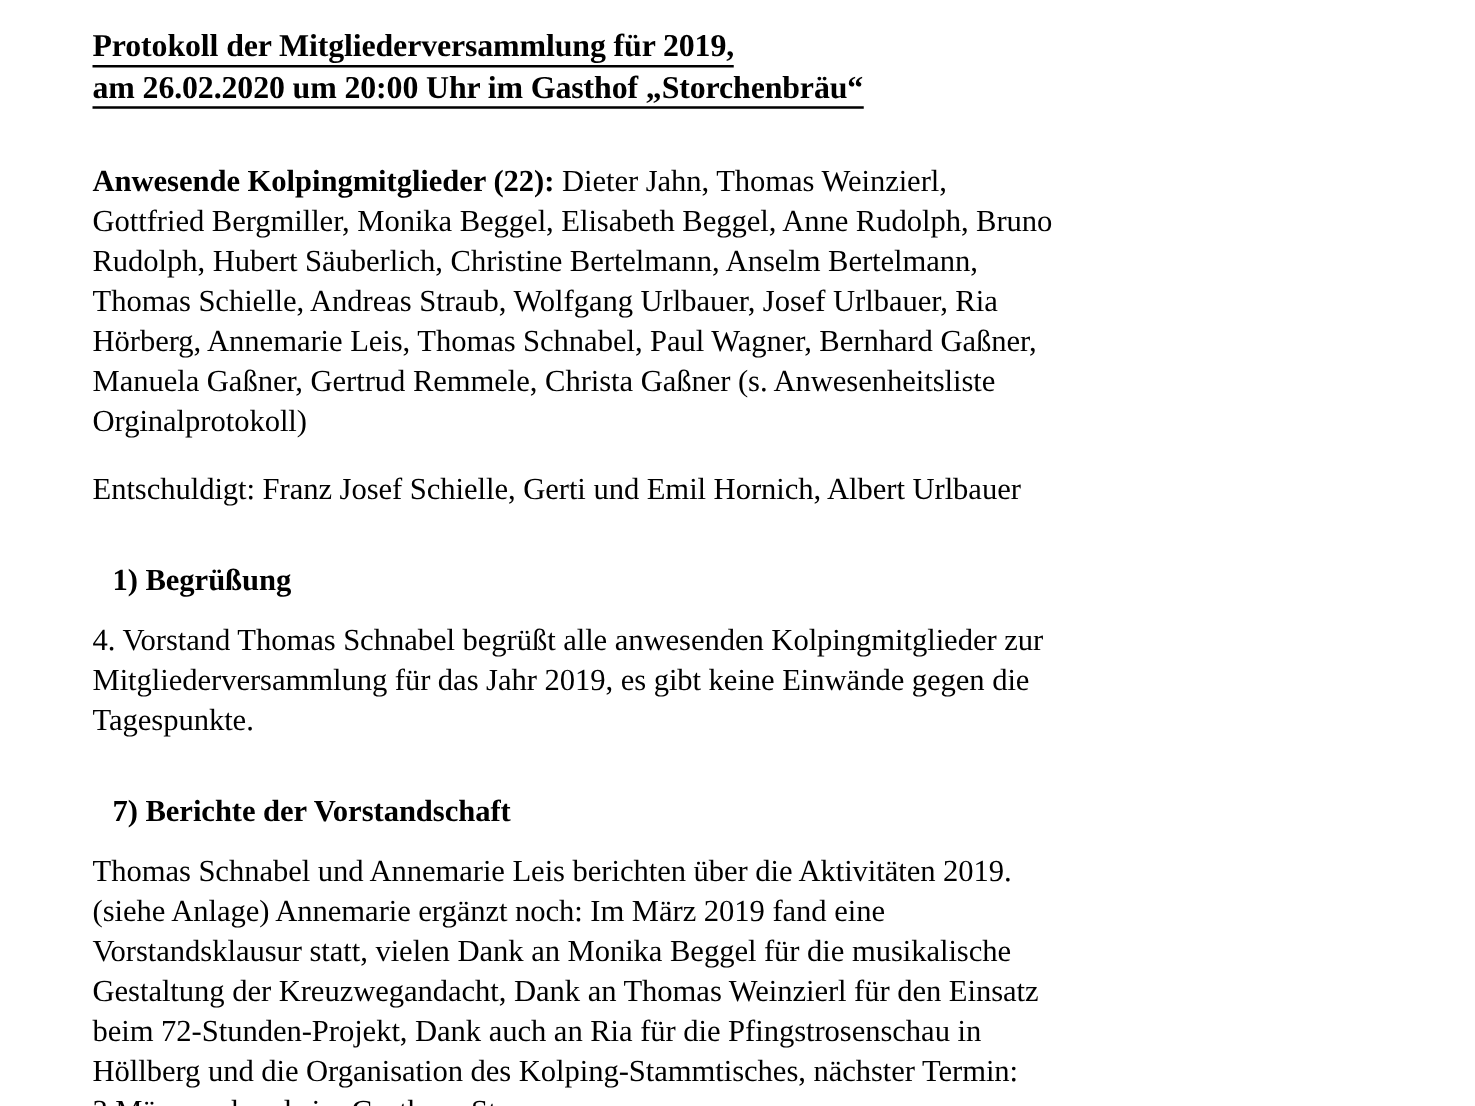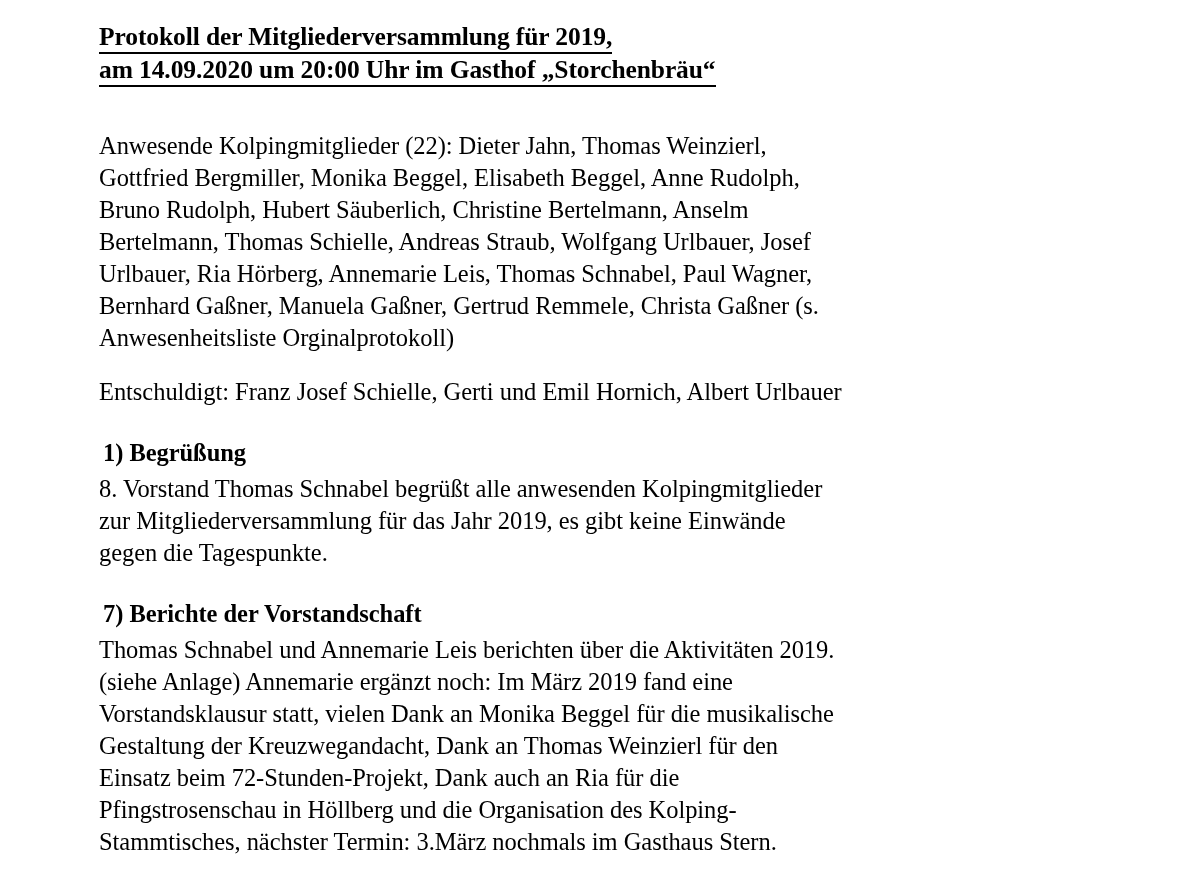--- a/index.html
+++ b/index.html
@@ -15,21 +15,21 @@
     font-family: "Liberation Serif", "DejaVu Serif", serif;
     color: #000000;
     -webkit-font-smoothing: antialiased;
   }
 
   .page {
     position: relative;
     width: 968px;
     height: 885px;
     box-sizing: border-box;
-    padding: 20px 122px 0 99px;
+    padding: 20px 122px 0 74px;
   }
 
   
   .doc-title {
     margin: 0;
     padding: 0;
     font-size: 25.5px;
     font-weight: bold;
     line-height: 33px;
     letter-spacing: -0.1px;
@@ -49,25 +49,25 @@
   .block {
     margin: 0;
     padding: 0;
     font-size: 24.5px;
     line-height: 32px;
     text-align: left;
     letter-spacing: -0.05px;
   }
   .block b,
   .block .bold {
-    font-weight: normal;
+    font-weight: bold;
   }
 
   .heading {
-    margin: 4px;
+    margin: 16px;
     padding: 0;
     font-size: 24.5px;
     line-height: 32px;
     font-weight: bold;
     letter-spacing: -0.05px;
   }
 
   .spacer-title-gap { height: 44px; }
   .gap-sm { height: 22px; }
   .gap-md { height: 25px; }
@@ -77,34 +77,34 @@
   .s1-block       { max-width: 890px; }
   .s2-block       { max-width: 890px; }
 </style>
 </head>
 <body>
 
 <div class="page">
 
   <h1 class="doc-title">
     <span class="tline"><span>Protokoll der Mitgliederversammlung für 2019,</span></span>
-    <span class="tline"><span>am 14.09.2020 um 20:00 Uhr im Gasthof „Storchenbräu“</span></span>
+    <span class="tline"><span>am 26.02.2020 um 20:00 Uhr im Gasthof „Storchenbräu“</span></span>
   </h1>
 
   <div class="spacer-title-gap"></div>
 
   <p class="block attendee-block"><span class="bold">Anwesende Kolpingmitglieder (22):</span><span> Dieter Jahn, Thomas Weinzierl, Gottfried Bergmiller, Monika Beggel, Elisabeth Beggel, Anne Rudolph, Bruno Rudolph, Hubert Säuberlich, Christine Bertelmann, Anselm Bertelmann, Thomas Schielle, Andreas Straub, Wolfgang Urlbauer, Josef Urlbauer, Ria Hörberg, Annemarie Leis, Thomas Schnabel, Paul Wagner, Bernhard Gaßner, Manuela Gaßner, Gertrud Remmele, Christa Gaßner (s. Anwesenheitsliste Orginalprotokoll)</span></p>
 
   <div class="gap-sm"></div>
 
   <p class="block excuse-block">Entschuldigt: Franz Josef Schielle, Gerti und Emil Hornich, Albert Urlbauer</p>
 
   <div class="gap-md"></div>
 
   <h2 class="heading">1) Begrüßung</h2>
-  <p class="block s1-block">8. Vorstand Thomas Schnabel begrüßt alle anwesenden Kolpingmitglieder zur Mitgliederversammlung für das Jahr 2019, es gibt keine Einwände gegen die Tagespunkte.</p>
+  <p class="block s1-block">4. Vorstand Thomas Schnabel begrüßt alle anwesenden Kolpingmitglieder zur Mitgliederversammlung für das Jahr 2019, es gibt keine Einwände gegen die Tagespunkte.</p>
 
   <div class="gap-md"></div>
 
   <h2 class="heading">7) Berichte der Vorstandschaft</h2>
   <p class="block s2-block">Thomas Schnabel und Annemarie Leis berichten über die Aktivitäten 2019. (siehe Anlage) Annemarie ergänzt noch: Im März 2019 fand eine Vorstandsklausur statt, vielen Dank an Monika Beggel für die musikalische Gestaltung der Kreuzwegandacht, Dank an Thomas Weinzierl für den Einsatz beim 72-Stunden-Projekt, Dank auch an Ria für die Pfingstrosenschau in Höllberg und die Organisation des Kolping-Stammtisches, nächster Termin: 3.März nochmals im Gasthaus Stern.</p>
 
 </div>
 
 </body></html>

